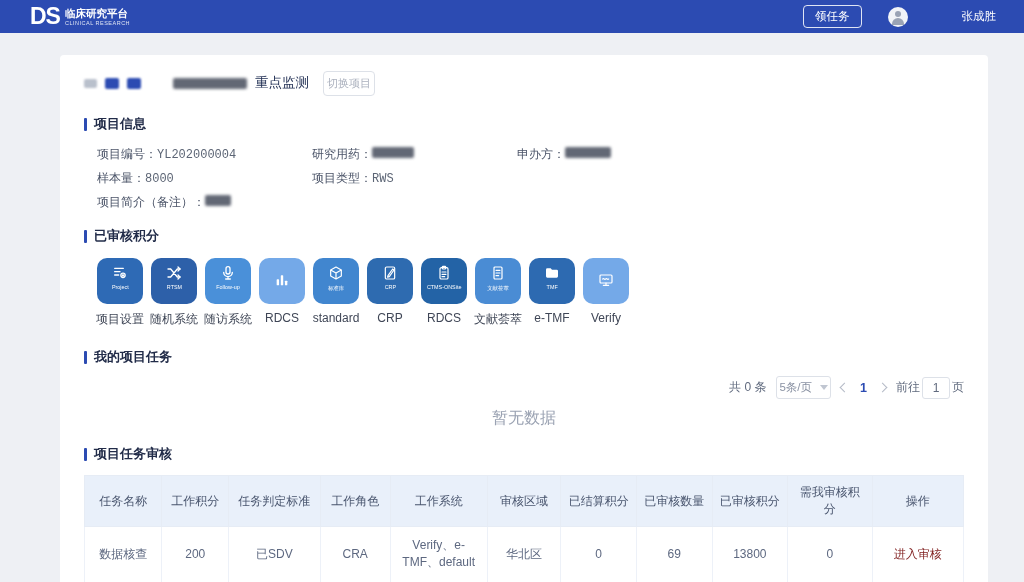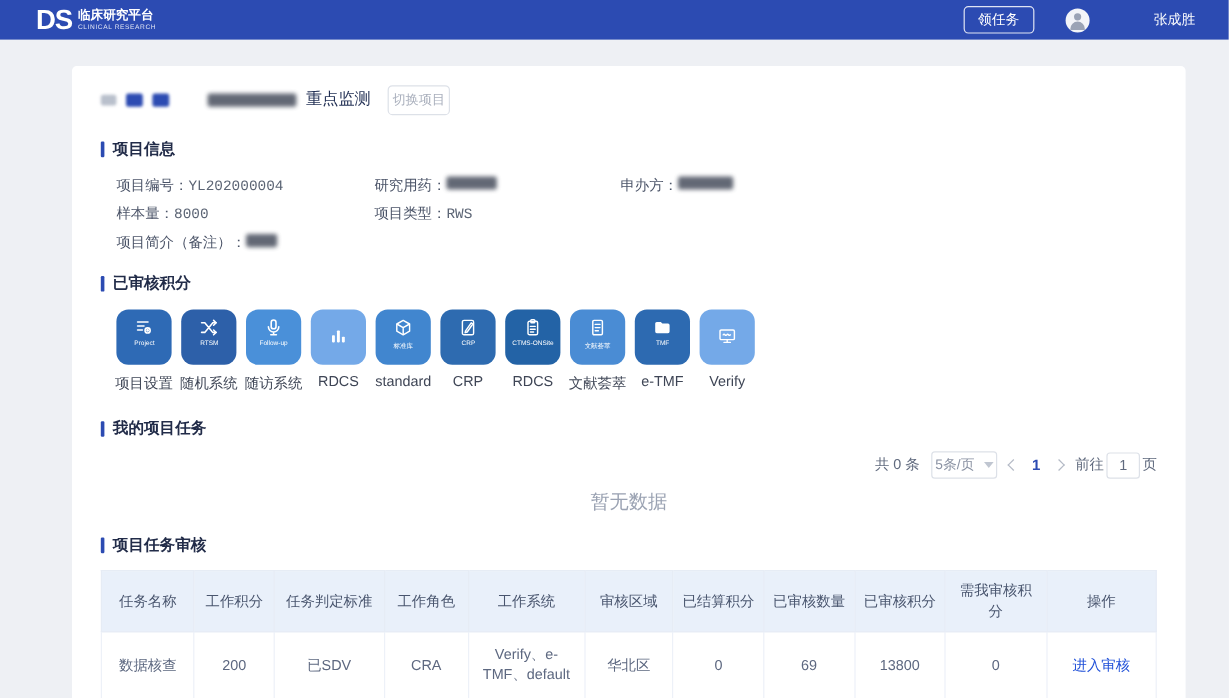--- a/index.html
+++ b/index.html
@@ -80,21 +80,21 @@
     text-align:center; font-size:12px; color:#606a7e; font-family:inherit; }
   .empty-text { text-align:center; font-size:16px; color:#9aa2b2; margin-top:9px; }
 
   
   .review-table { width:100%; border-collapse:collapse; margin-top:12px; font-size:12px;
     border:1px solid #e6ecf5; }
   .review-table th { background:#e9f0fa; color:#49556e; font-weight:500; padding:8px 6px;
     border:1px solid #e6ecf5; }
   .review-table td { color:#5d6880; text-align:center; padding:10px 6px; line-height:1.45;
     border:1px solid #edf1f8; background:#fff; }
-  .action-link { color:#1d4ed8; cursor:pointer; }
+  .action-link { color:#7f1d1d; cursor:pointer; }
 </style>
 </head>
 <body>
 
 <header class="app-header">
   <div class="logo-wrap">
     <span class="logo-ds">DS</span>
     <span class="logo-txt">
       <span class="logo-cn">临床研究平台</span>
       <span class="logo-en">CLINICAL RESEARCH</span>

